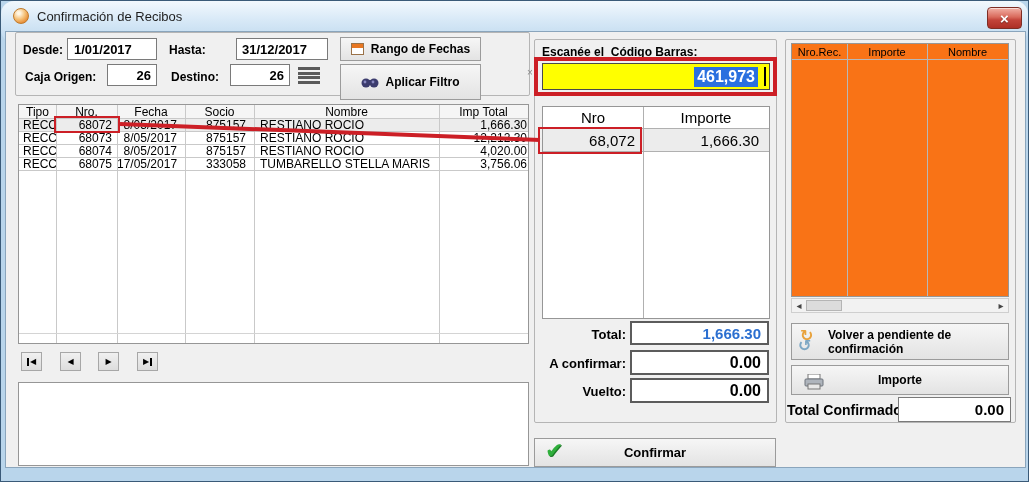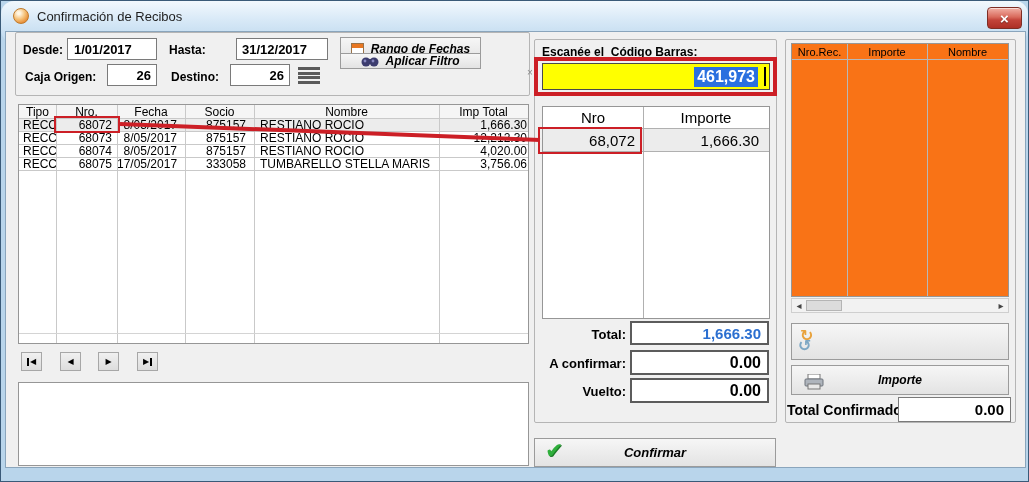--- a/index.html
+++ b/index.html
@@ -25,21 +25,21 @@
     background:#f0f0f0; border:1px solid #8aa5bc; }
 
   
   .groupbox{ position:absolute; border:1px solid #b5b5b5; border-radius:2px; }
   .lbl{ position:absolute; font-size:12px; font-weight:bold; color:#000; white-space:nowrap; }
   .field{ position:absolute; background:#fff; border:1px solid #7a7a7a; font-weight:bold;
     font-size:13px; display:flex; align-items:center; overflow:hidden; }
   .field.right{ justify-content:flex-end; }
   .btn{ position:absolute; background:linear-gradient(#f6f6f6,#e3e3e3); border:1px solid #9b9b9b;
     display:flex; align-items:center; justify-content:center; font-weight:bold; font-size:12px;
-    color:#000; cursor:pointer;font-style:italic; }
+    color:#000; cursor:pointer; }
   .pre{ white-space:pre; }
 
   
   .rtable{ position:absolute; left:17px; top:103px; width:511px; height:240px; background:#fff;
     border:1px solid #969696; font-size:12px; }
   .rt-head{ display:flex; height:14px; align-items:center; background:#f5f5f5;
     border-bottom:1px solid #c9c9c9; }
   .rt-head span{ text-align:center; }
   .rt-row{ display:flex; height:13px; align-items:center; border-bottom:1px solid #c9c9c9; }
   .rt-row.sel{ background:#ececec; }
@@ -161,21 +161,21 @@
     <span>26</span>
   </div>
 
   <div style="position:absolute; left:297px; top:66px; width:22px; height:17px; display:flex; flex-direction:column; justify-content:space-between; cursor:pointer;">
     <div style="height:3px; background:#5a5a5a;"></div>
     <div style="height:3px; background:#5a5a5a;"></div>
     <div style="height:3px; background:#5a5a5a;"></div>
     <div style="height:3px; background:#5a5a5a;"></div>
   </div>
 
-  <div class="btn" style="left:339px; top:52px; width:141px; height:16px;">
+  <div class="btn" style="left:339px; top:63px; width:141px; height:36px;">
     <svg width="18" height="12" viewBox="0 0 18 12" style="margin-right:6px;">
       <circle cx="5" cy="7" r="4.5" fill="#3c3c6e"></circle>
         <circle cx="13" cy="7" r="4.5" fill="#3c3c6e"></circle>
       <rect x="7" y="4" width="4" height="3" fill="#3c3c6e"></rect>
       <circle cx="4" cy="6" r="1.4" fill="#8888c0"></circle>
         <circle cx="12" cy="6" r="1.4" fill="#8888c0"></circle>
     </svg>
     <span>Aplicar Filtro</span>
   </div>
 
@@ -304,20 +304,24 @@
     <span class="scroll-spacer"></span>
     <span class="scroll-arrow">▸</span>
     <span class="scroll-thumb"></span>
   </div>
 
   <div class="btn" style="left:790px; top:322px; width:218px; height:37px; justify-content:flex-start;">
     <span class="refresh-icon">
       <span class="cw">↻</span>
       <span class="ccw">↺</span>
     </span>
+    <span class="volver-text">
+      <span style="display:block;">Volver a pendiente de</span>
+      <span style="display:block;">confirmación</span>
+    </span>
   </div>
 
   <div class="btn" style="left:790px; top:364px; width:218px; height:30px;">
     <svg class="printer-icon" viewBox="0 0 20 16">
       <rect x="4" y="0" width="12" height="5" fill="#ffffff" stroke="#777" stroke-width="1"></rect>
       <rect x="1" y="5" width="18" height="7" rx="1" fill="#aeb4bc" stroke="#6e747c" stroke-width="1"></rect>
       <rect x="4" y="10" width="12" height="5" fill="#e8e8e8" stroke="#777" stroke-width="1"></rect>
     </svg>
     <span>Importe</span>
   </div>

